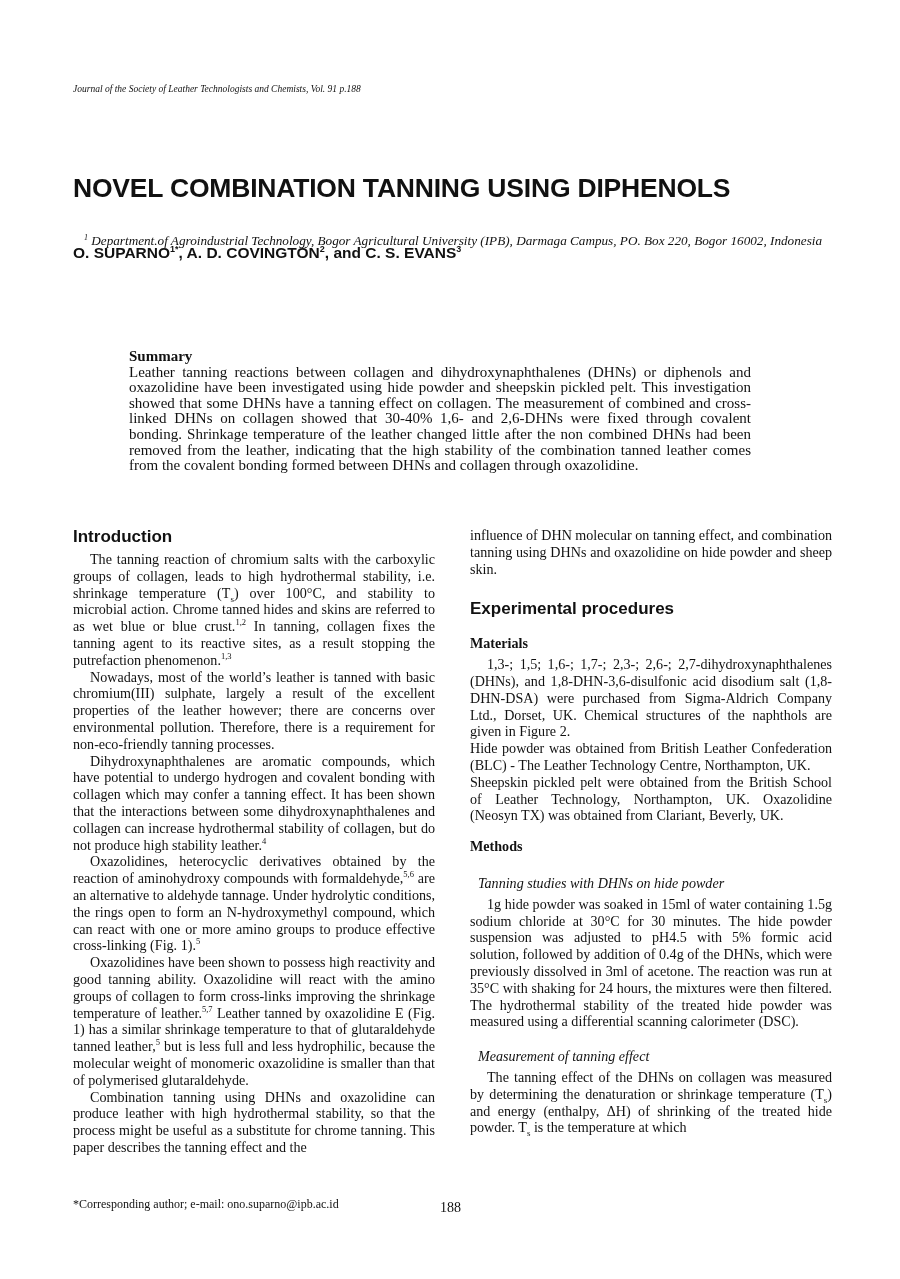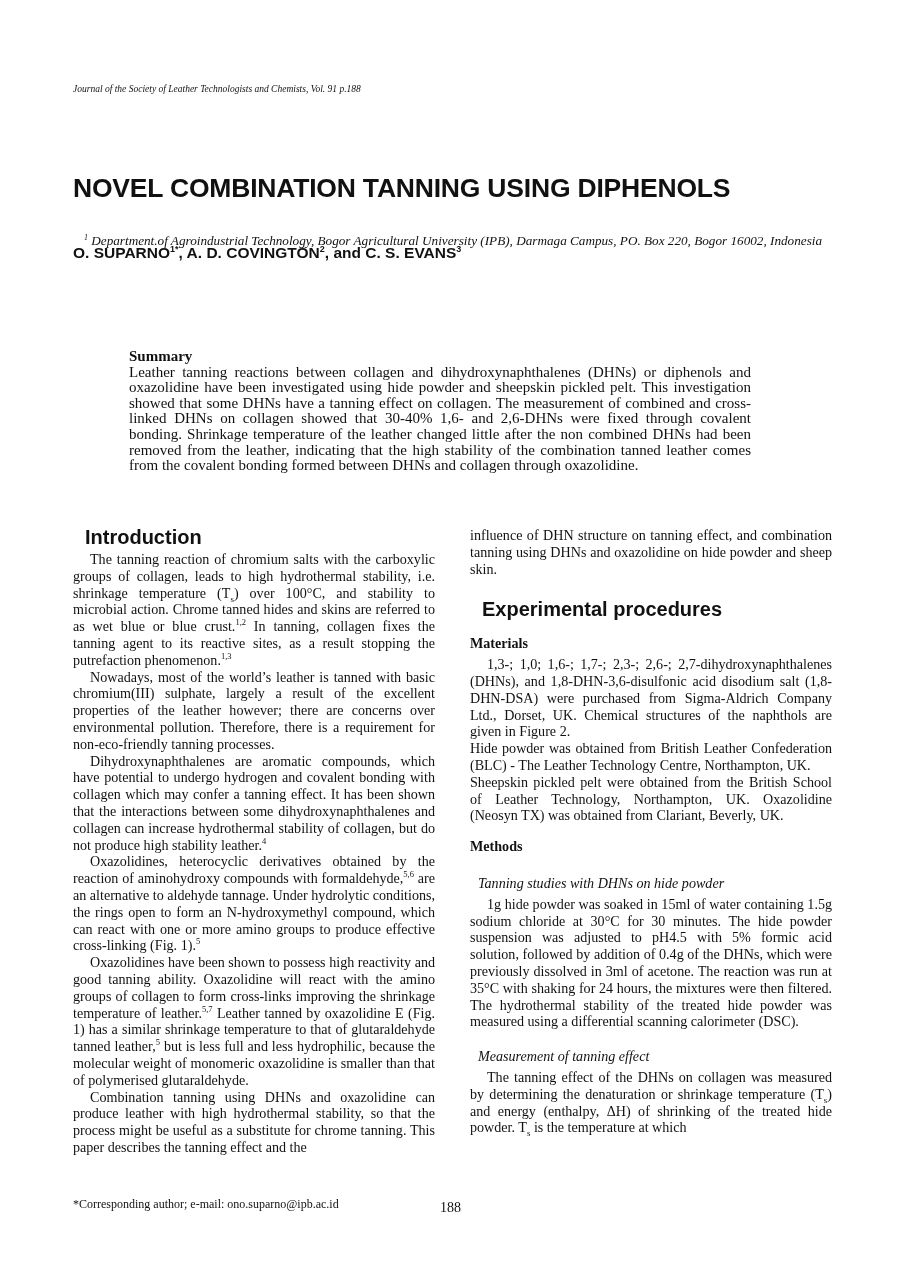--- a/index.html
+++ b/index.html
@@ -14,21 +14,21 @@
   .affils { position:absolute; left:73px; top:229px; width:760px; font-size:13.2px; font-style:italic; line-height:17px;text-align:center; }
   .affils p { margin:0 0 2.5px 0; }
   .affils sup { font-size:8px; }
   .summary { position:absolute; left:129px; top:349px; width:622px; font-size:15px; line-height:15.6px; text-align:justify; }
   .summary .hd { font-weight:bold; }
   .col { position:absolute; width:362px; font-size:14.1px; line-height:16.8px; text-align:justify; }
   .col-left { left:73px; top:527px; }
   .col-right { left:470px; top:527px; }
   .col p { margin:0; }
   .col p.ind { text-indent:17px; }
-  .h2 { font-family:"Liberation Sans","DejaVu Sans",sans-serif; font-weight:bold; font-size:20px; margin:0 0 4px 12px; line-height:20px; }
+  .h2 { font-family:"Liberation Sans","DejaVu Sans",sans-serif; font-weight:bold; font-size:17px; margin:0 0 4px 0; line-height:20px; }
   .h3 { font-weight:bold; font-size:14.1px; margin:0; }
   .h4 { font-style:italic; font-size:14.1px; margin:8px; }
   sup.r { font-size:8.5px; line-height:0; }
   sub { font-size:9px; line-height:0; }
   .footnote { position:absolute; left:73px; top:1197px; font-size:12px; }
   .pageno { position:absolute; left:440px; top:1200px; font-size:14px; }
 </style>
 </head>
 <body>
 
@@ -55,24 +55,24 @@
   <div class="h2">Introduction</div>
   <p class="ind"><span>The tanning reaction of chromium salts with the carboxylic groups of collagen, leads to high hydrothermal stability, i.e. shrinkage temperature (T</span><sub>s</sub><span>) over 100°C, and stability to microbial action. Chrome tanned hides and skins are referred to as wet blue or blue crust.</span><sup class="r">1,2</sup><span> In tanning, collagen fixes the tanning agent to its reactive sites, as a result stopping the putrefaction phenomenon.</span><sup class="r">1,3</sup></p>
   <p class="ind">Nowadays, most of the world’s leather is tanned with basic chromium(III) sulphate, largely a result of the excellent properties of the leather however; there are concerns over environmental pollution. Therefore, there is a requirement for non-eco-friendly tanning processes.</p>
   <p class="ind"><span>Dihydroxynaphthalenes are aromatic compounds, which have potential to undergo hydrogen and covalent bonding with collagen which may confer a tanning effect. It has been shown that the interactions between some dihydroxynaphthalenes and collagen can increase hydrothermal stability of collagen, but do not produce high stability leather.</span><sup class="r">4</sup></p>
   <p class="ind"><span>Oxazolidines, heterocyclic derivatives obtained by the reaction of aminohydroxy compounds with formaldehyde,</span><sup class="r">5,6</sup><span> are an alternative to aldehyde tannage. Under hydrolytic conditions, the rings open to form an N-hydroxymethyl compound, which can react with one or more amino groups to produce effective cross-linking (Fig. 1).</span><sup class="r">5</sup></p>
   <p class="ind"><span>Oxazolidines have been shown to possess high reactivity and good tanning ability. Oxazolidine will react with the amino groups of collagen to form cross-links improving the shrinkage temperature of leather.</span><sup class="r">5,7</sup><span> Leather tanned by oxazolidine E (Fig. 1) has a similar shrinkage temperature to that of glutaraldehyde tanned leather,</span><sup class="r">5</sup><span> but is less full and less hydrophilic, because the molecular weight of monomeric oxazolidine is smaller than that of polymerised glutaraldehyde.</span></p>
   <p class="ind">Combination tanning using DHNs and oxazolidine can produce leather with high hydrothermal stability, so that the process might be useful as a substitute for chrome tanning. This paper describes the tanning effect and the</p>
 </div>
 
 <div class="col col-right serif">
-  <p style="margin-bottom:22px;">influence of DHN structure on tanning effect, and combination tanning using DHNs and oxazolidine on hide powder and sheep skin.</p>
+  <p style="margin-bottom:22px;">influence of DHN molecular on tanning effect, and combination tanning using DHNs and oxazolidine on hide powder and sheep skin.</p>
   <div class="h2" style="margin-bottom:16px;">Experimental procedures</div>
   <div class="h3" style="margin-bottom:4px;">Materials</div>
-  <p class="ind">1,3-; 1,0; 1,6-; 1,7-; 2,3-; 2,6-; 2,7-dihydroxynaphthalenes (DHNs), and 1,8-DHN-3,6-disulfonic acid disodium salt (1,8-DHN-DSA) were purchased from Sigma-Aldrich Company Ltd., Dorset, UK. Chemical structures of the naphthols are given in Figure 2.</p>
+  <p class="ind">1,3-; 1,5; 1,6-; 1,7-; 2,3-; 2,6-; 2,7-dihydroxynaphthalenes (DHNs), and 1,8-DHN-3,6-disulfonic acid disodium salt (1,8-DHN-DSA) were purchased from Sigma-Aldrich Company Ltd., Dorset, UK. Chemical structures of the naphthols are given in Figure 2.</p>
   <p>Hide powder was obtained from British Leather Confederation (BLC) - The Leather Technology Centre, Northampton, UK.</p>
   <p>Sheepskin pickled pelt were obtained from the British School of Leather Technology, Northampton, UK. Oxazolidine (Neosyn TX) was obtained from Clariant, Beverly, UK.</p>
   <div class="h3" style="margin-top:14px;margin-bottom:20px;font-family:Liberation Serif, serif;">Methods</div>
   <div class="h4" style="margin-bottom:4px;">Tanning studies with DHNs on hide powder</div>
   <p class="ind">1g hide powder was soaked in 15ml of water containing 1.5g sodium chloride at 30°C for 30 minutes. The hide powder suspension was adjusted to pH4.5 with 5% formic acid solution, followed by addition of 0.4g of the DHNs, which were previously dissolved in 3ml of acetone. The reaction was run at 35°C with shaking for 24 hours, the mixtures were then filtered. The hydrothermal stability of the treated hide powder was measured using a differential scanning calorimeter (DSC).</p>
   <div class="h4" style="margin-top:18px;margin-bottom:4px;">Measurement of tanning effect</div>
   <p class="ind"><span>The tanning effect of the DHNs on collagen was measured by determining the denaturation or shrinkage temperature (T</span><sub>s</sub><span>) and energy (enthalpy, ΔH) of shrinking of the treated hide powder. T</span><sub>s</sub><span> is the temperature at which</span></p>
 </div>
 
 <div class="footnote serif">*Corresponding author; e-mail: ono.suparno@ipb.ac.id</div>

